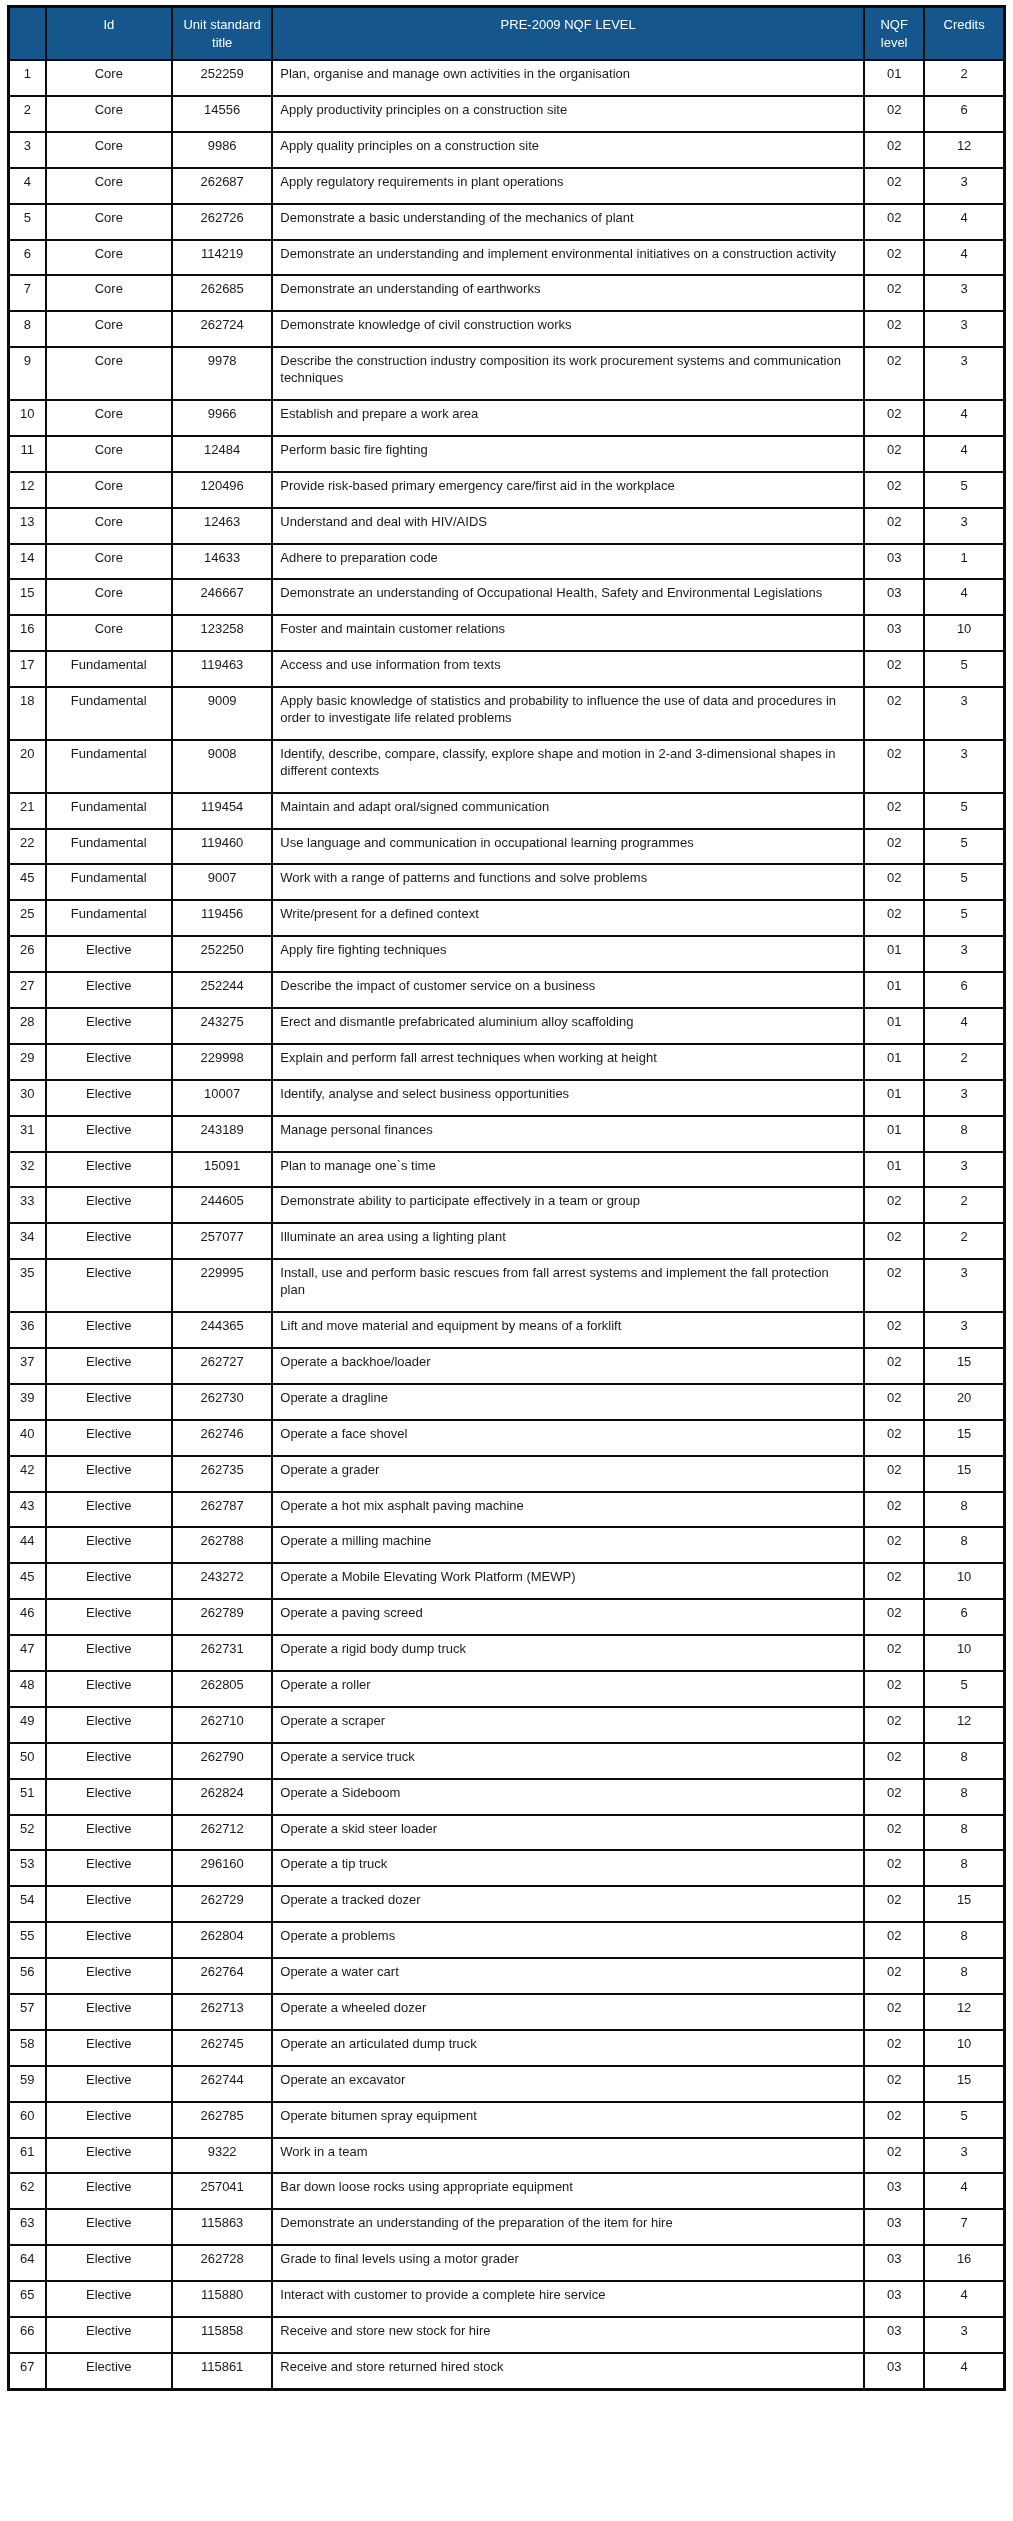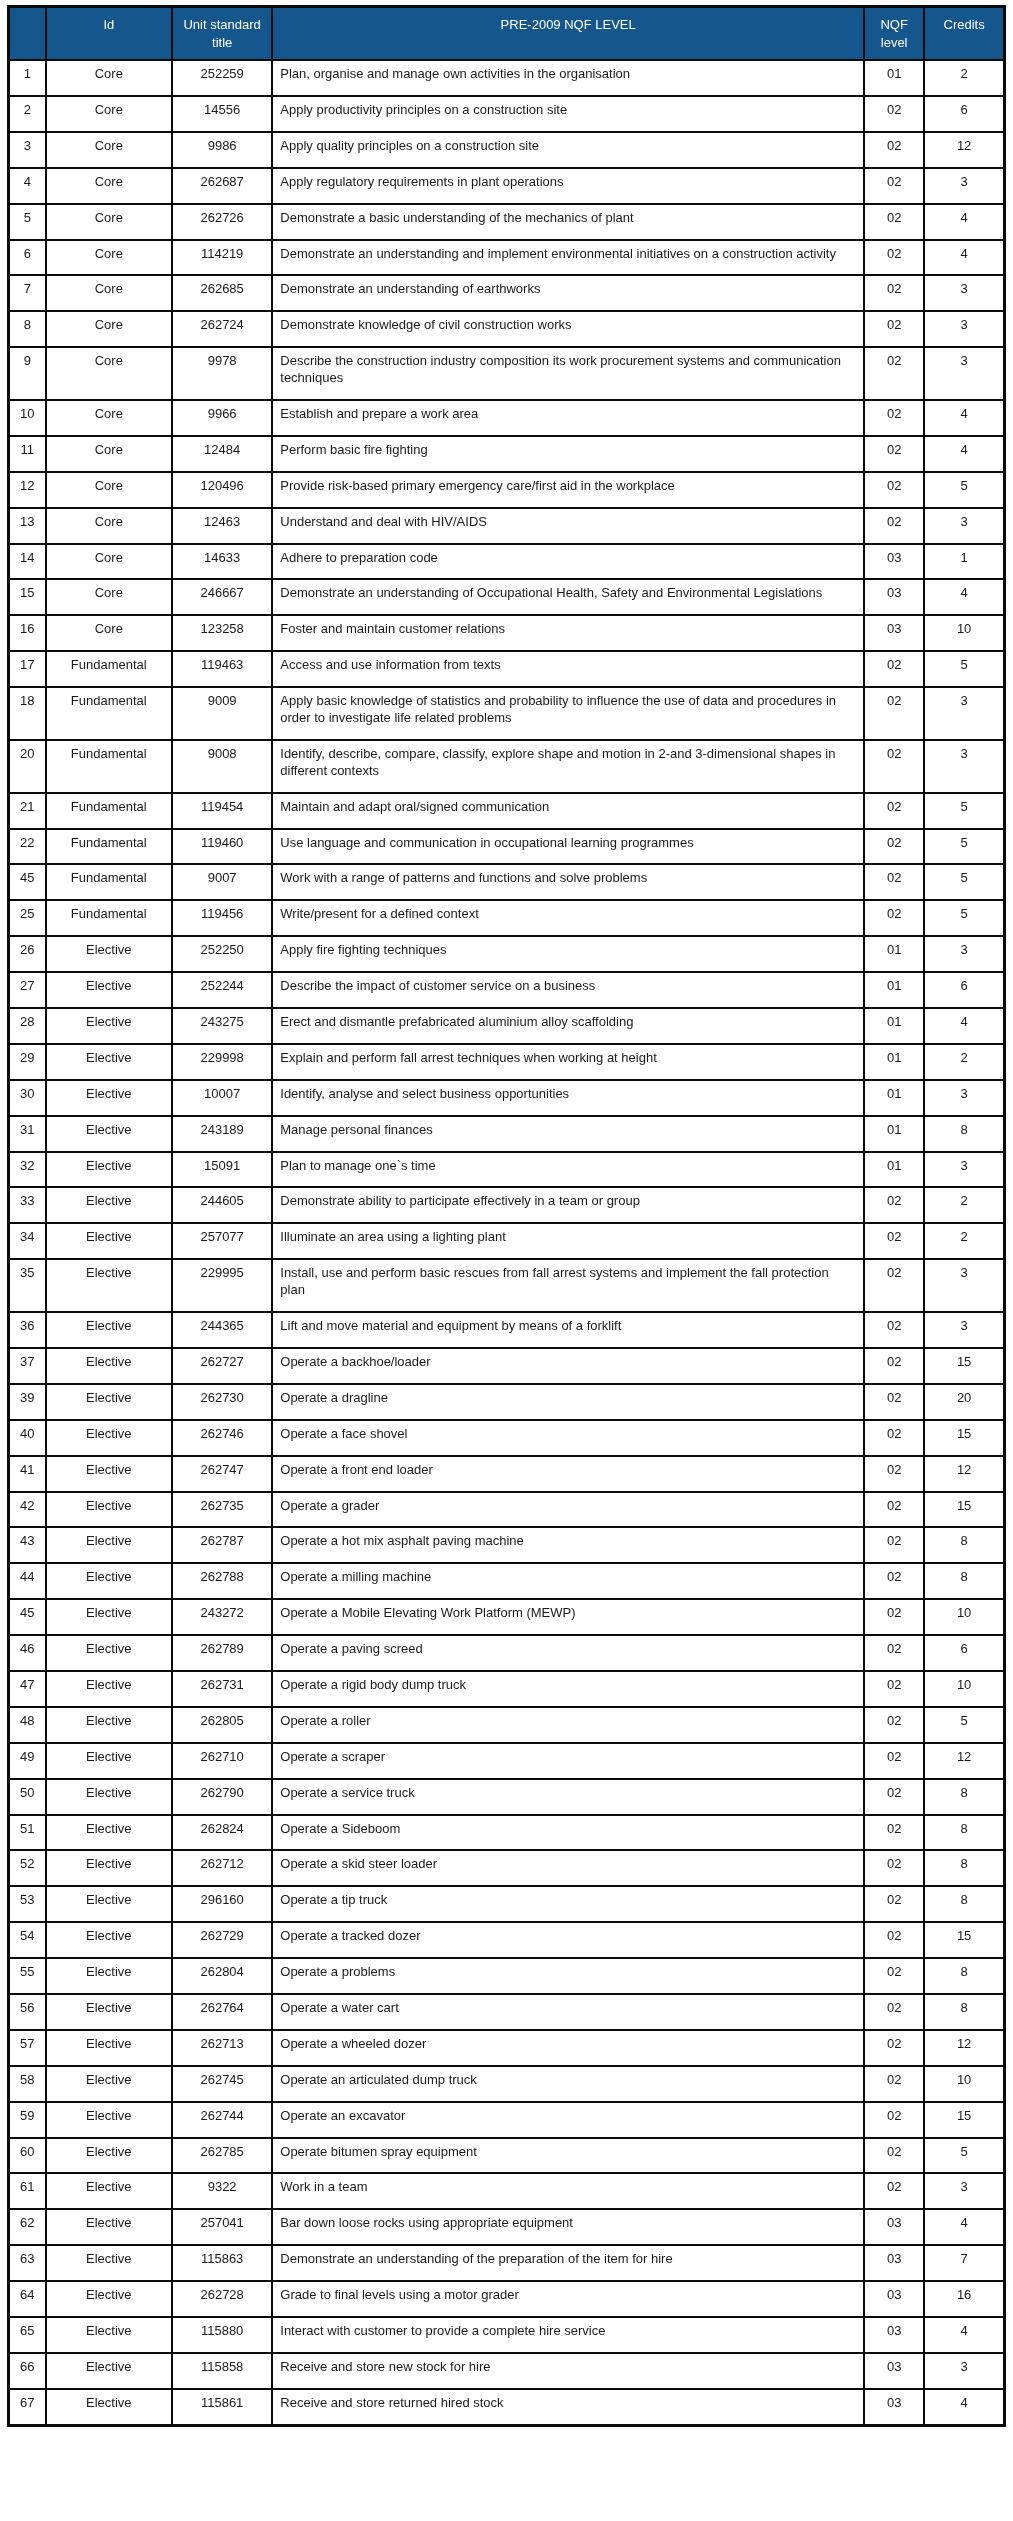--- a/index.html
+++ b/index.html
@@ -366,28 +366,20 @@
       </tr>
       <tr>
         <td>40</td>
         <td>Elective</td>
         <td>262746</td>
         <td class="title-cell">Operate a face shovel</td>
         <td>02</td>
         <td>15</td>
       </tr>
       <tr>
-        <td>41</td>
-        <td>Elective</td>
-        <td>262747</td>
-        <td class="title-cell">Operate a front end loader</td>
-        <td>02</td>
-        <td>12</td>
-      </tr>
-      <tr>
         <td>42</td>
         <td>Elective</td>
         <td>262735</td>
         <td class="title-cell">Operate a grader</td>
         <td>02</td>
         <td>15</td>
       </tr>
       <tr>
         <td>43</td>
         <td>Elective</td>

